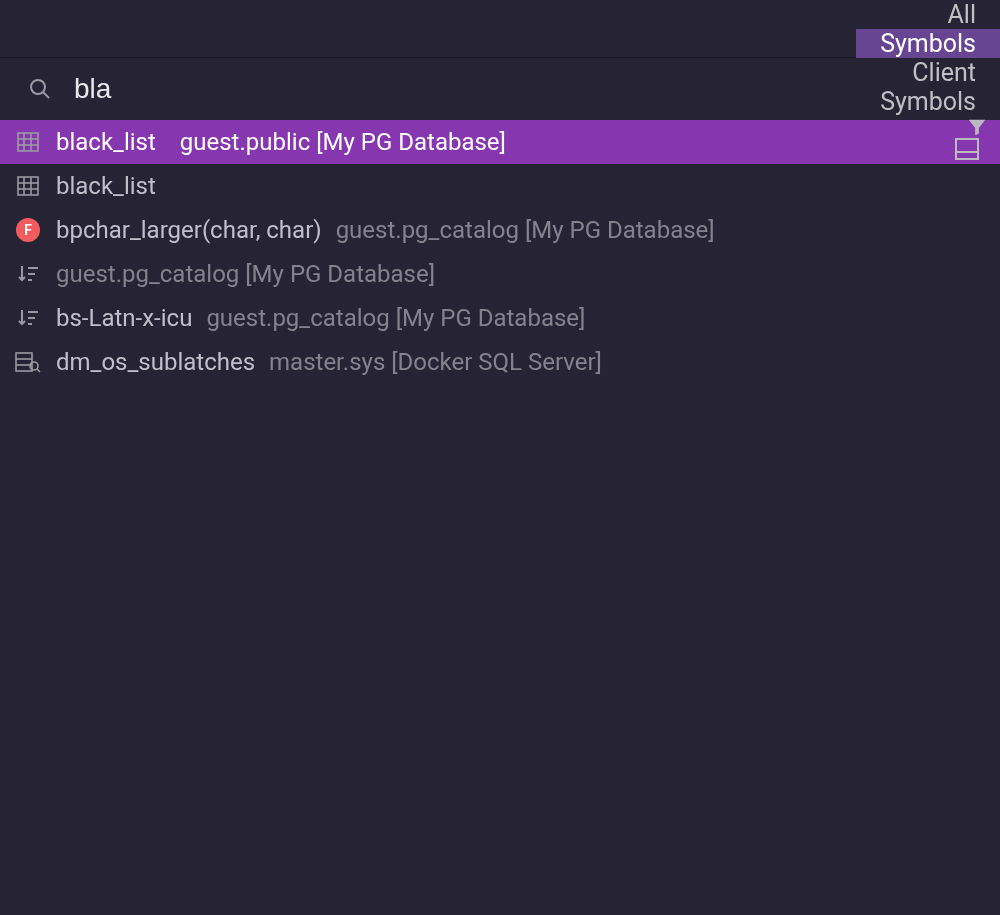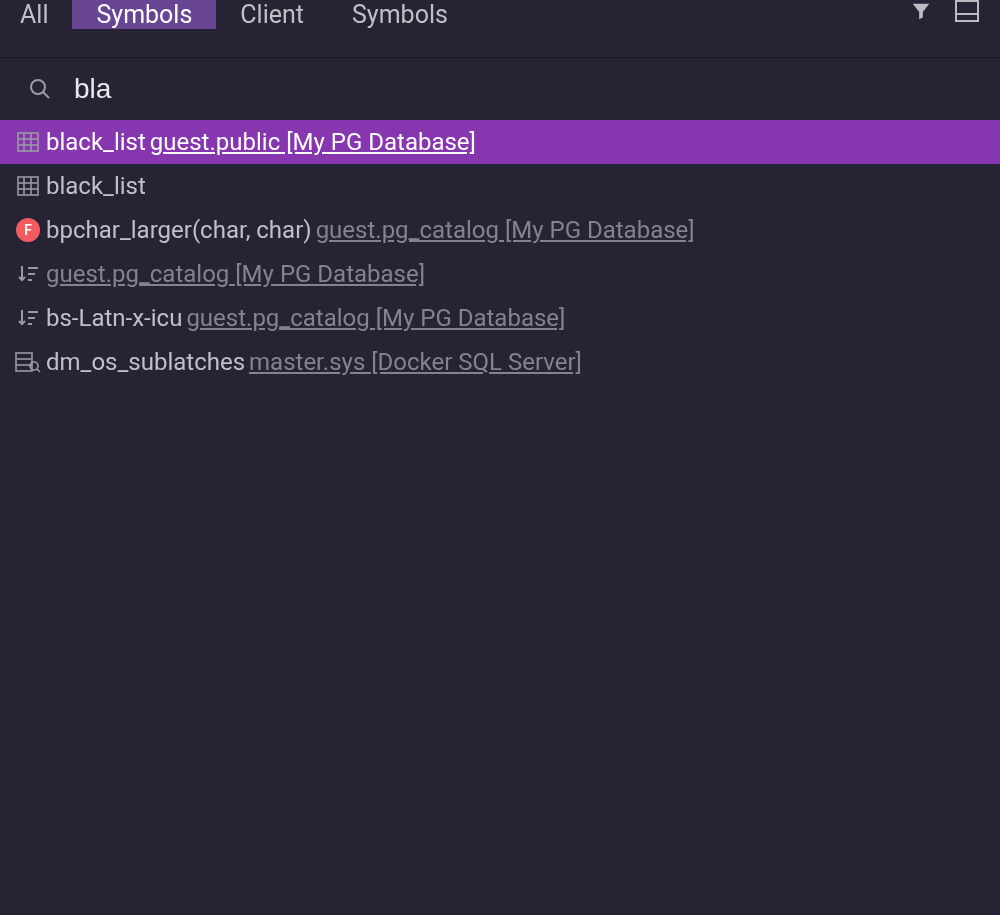--- a/index.html
+++ b/index.html
@@ -7,25 +7,26 @@
       width: 1000px;
       height: 915px;
       background: #262335;
       font-family: -apple-system, BlinkMacSystemFont, "Segoe UI", Roboto, "Helvetica Neue", Arial, sans-serif;
       font-size: 23px;
       color: #C0BFC4;
       overflow: hidden;
     }
     .tabbar {
       display: flex;
-      align-items: flex-start;
+      align-items: flex-end;
       height: 58px;
       background: #262335;
       border-bottom: 1px solid #19172A;
       padding-left: 4px;
+      flex-direction: column;
     }
     .tabbar .tab {
       display: flex;
       align-items: center;
       padding: 0 24px;
       color: #C0BFC4;
       cursor: pointer;
       font-size: 25px;
     }
     .tabbar .tab:first-child { padding-left: 16px; }
@@ -58,33 +59,33 @@
       font-size: 28px;
       color: #E9E8EE;
     }
     .searchrow input::placeholder { color: #6b6a75; }
     .results { }
     .row {
       display: flex;
       align-items: center;
       height: 44px;
       padding: 0 14px;
-      gap: 4px;
+      gap: 14px;
       cursor: pointer;
       white-space: nowrap;
     }
     .row .ic {
       width: 28px; height: 28px;
       display:flex; align-items:center; justify-content:center;
       flex: 0 0 auto;
     }
     .row .name { font-size: 24px; color: #C0BFCA; }
     .row.selected .name { color: #FFFFFF; }
     .row .name .accent { color: #FF9E63; }
-    .row .meta { font-size: 24px; color: #84838D; text-decoration: underline; }
+    .row .meta { font-size: 24px; color: #84838D; }
     .row.selected { background: #8637B0; }
     .row.selected .meta { color: #FFFFFF; }
     .fcircle {
       width: 24px; height: 24px; border-radius: 50%;
       background: #F35C5E;
       color: #fff;
       font-size: 14px;
       display:flex; align-items:center; justify-content:center;
       font-weight: 600;
     }

